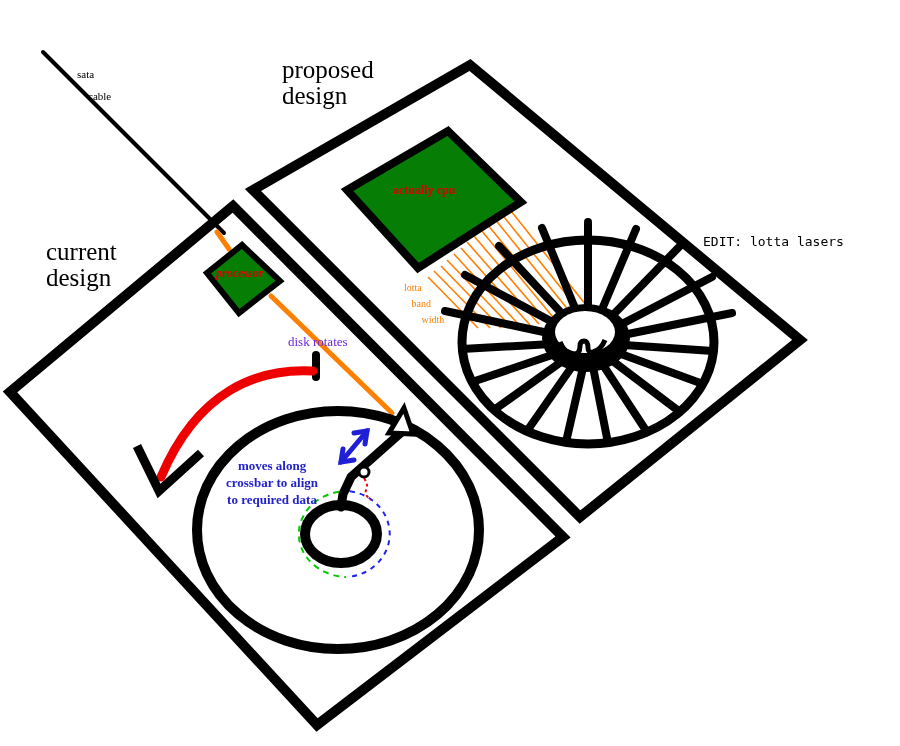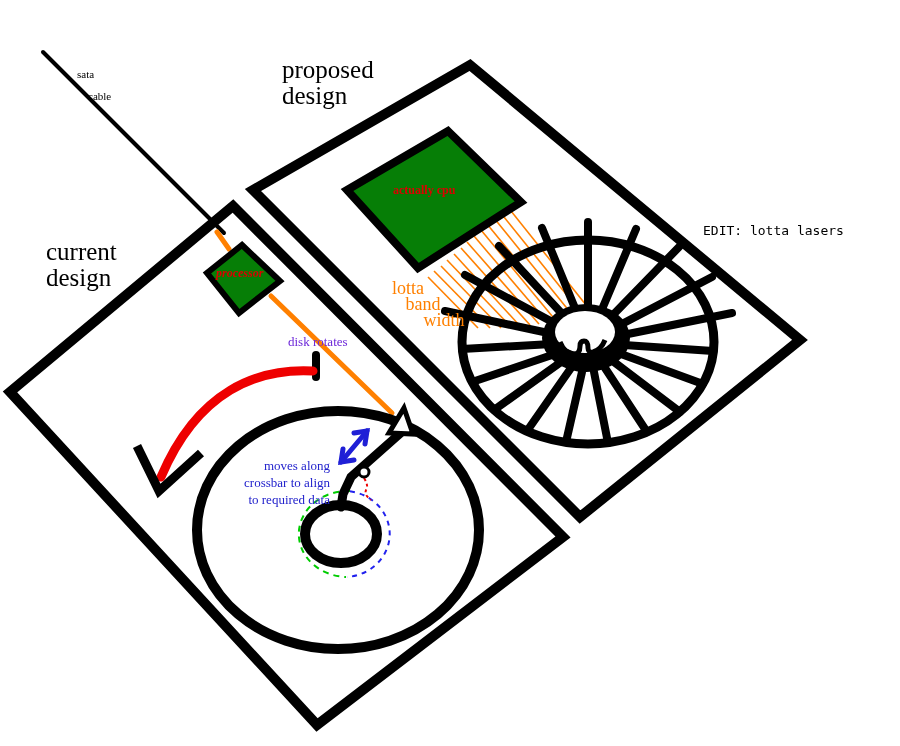--- a/index.html
+++ b/index.html
@@ -12,25 +12,25 @@
   .serif { font-family:"Liberation Serif", serif; }
   .mono  { font-family:"DejaVu Sans Mono", monospace; }
 
   .sata-lbl      { left:77px;  top:63px;  font-size:11px; line-height:22px; }
   .title         { font-size:25px; line-height:26px; }
   .proposed-ttl  { left:282px; top:57px; }
   .current-ttl   { left:46px;  top:239px; }
   .chip-lbl      { color:#dd0000; font-weight:bold; }
   .processor-lbl { left:216px; top:266px; font-size:12px;font-style:italic; }
   .cpu-lbl       { left:393px; top:183px; font-size:12px; }
-  .bandwidth-lbl { left:392px; top:280px; font-size:18px; line-height:16px; color:#ff8000; }
+  .bandwidth-lbl { left:404px; top:280px; font-size:10px; line-height:16px; color:#ff8000; }
   .diskrot-lbl   { left:288px; top:334px; font-size:13px; color:#6d28d9; }
-  .crossbar-lbl  { left:214px; top:457px; width:116px; text-align:right;
-                   font-size:13px; line-height:17px; color:#2222cc; }
-  .edit-lasers   { left:703px; top:223px; font-size:13px; }
+  .crossbar-lbl  { left:214px; top:457px; width:116px; text-align:center;
+                   font-size:13px; line-height:17px; color:#2222cc;font-weight:bold; }
+  .edit-lasers   { left:703px; top:234px; font-size:13px; }
   .edit-bottom   { left:400px; top:675px; font-size:13px; line-height:17px; }
 </style>
 </head>
 <body>
 
 <div class="stage">
 
   <svg width="900" height="746" viewBox="0 0 900 746">
 
     <line x1="43" y1="52" x2="224" y2="233" stroke="#000" stroke-width="4" stroke-linecap="round"></line>

